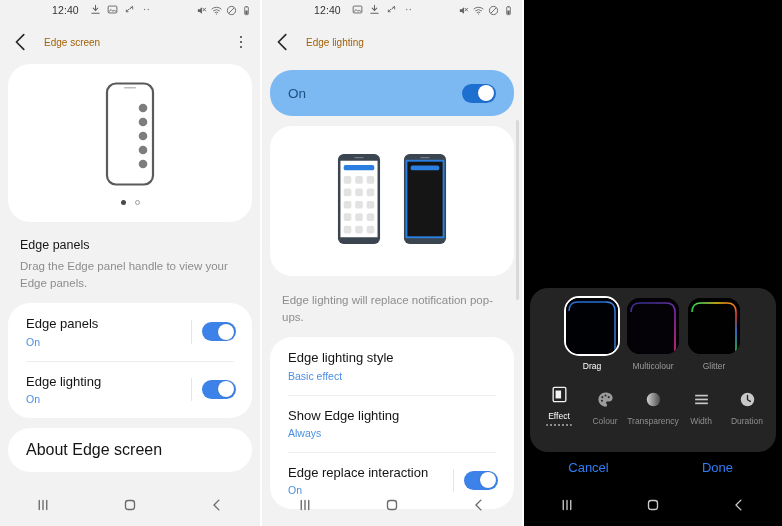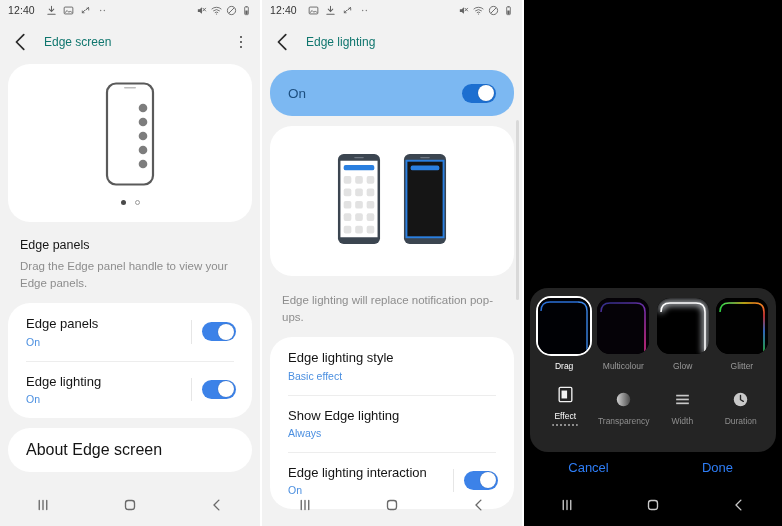--- a/index.html
+++ b/index.html
@@ -20,33 +20,33 @@
   .gap2 { width: 2px; background: #ffffff; height: 526px; }
   .panel-3 { width: 258px; background: #000; }
 
   
   .statusbar {
     height: 20px; display: flex; align-items: center;
     padding: 0 8px; font-size: 10px; color: #3b3b3b;
     letter-spacing: .1px;
   }
   .sb-time { font-size: 10.5px; color: #333; margin-right: 5px; font-weight: 400;}
-  .sb-left { display: flex; align-items: flex-end; gap: 6px; flex: 1; }
+  .sb-left { display: flex; align-items: flex-start; gap: 6px; flex: 1; margin-left: 44px; }
   .sb-right { display: flex; align-items: center; gap: 4px; }
   .sb-ico { width: 11px; height: 11px; display: inline-block; opacity: .85; }
   .sb-ico svg { display: block; }
 
   
   .appbar {
     height: 44px; display: flex; align-items: center;
     padding: 0 10px; background: transparent;
   }
   .back-ico { width: 22px; height: 22px; flex: 0 0 22px; }
   .appbar-title {
-    font-size: 12px; color: #0f766e; margin-left: 12px; flex: 1;
+    font-size: 10px; color: #a16207; margin-left: 12px; flex: 1;
     white-space: nowrap;
   }
   .more-ico { width: 18px; height: 18px; display:flex; flex-direction:column;
               align-items:center; justify-content:center; gap:2.5px; }
   .more-ico i { width: 2.5px; height: 2.5px; border-radius: 50%; background: #3d3d3d; display:block;}
   .hero-card {
     background: #fff; border-radius: 22px; margin: 0 8px;
     height: 158px; display: flex; flex-direction: column;
     align-items: center; justify-content: center;
   }
@@ -433,21 +433,21 @@
         </div>
       </div>
       <div class="row">
         <div class="row-texts">
           <div class="row-title">Show Edge lighting</div>
           <div class="row-sub">Always</div>
         </div>
       </div>
       <div class="row">
         <div class="row-texts">
-          <div class="row-title">Edge lighting interaction</div>
+          <div class="row-title">Edge replace interaction</div>
           <div class="row-sub">On</div>
         </div>
         <div class="toggle-divider"></div>
         <div class="toggle">
             <span class="knob"></span>
           </div>
       </div>
     </div>
 
     <div class="scroll-thumb"></div>
@@ -500,35 +500,20 @@
                   <stop offset="100%" stop-color="#e0309a"></stop>
                 </linearGradient>
               </defs>
               <rect x="0" y="0" width="52" height="56" fill="#050207"></rect>
               <path d="M4 14 Q4 5 13 5 L39 5 Q48 5 48 14 L48 56" stroke="url(#mcg)" stroke-width="1.5" fill="none"></path>
             </svg>
           </div>
           <div class="fx-label">Multicolour</div>
         </div>
 
-        <div class="fx">
-          <div class="fx-thumb">
-            <svg viewBox="0 0 52 56" width="52" height="56">
-              <defs>
-                <filter id="blur1" x="-50%" y="-50%" width="200%" height="200%">
-                  <feGaussianBlur stdDeviation="3.2"></feGaussianBlur>
-                </filter>
-              </defs>
-              <rect x="0" y="0" width="52" height="56" fill="#000000"></rect>
-              <path d="M4 14 Q4 5 13 5 L39 5 Q48 5 48 14 L48 56" stroke="#e9eef5" stroke-width="5" fill="none" filter="url(#blur1)" opacity=".85"></path>
-              <path d="M4 14 Q4 5 13 5 L39 5 Q48 5 48 14 L48 56" stroke="#ffffff" stroke-width="1.6" fill="none"></path>
-            </svg>
-          </div>
-          <div class="fx-label">Glow</div>
-        </div>
 
         <div class="fx">
           <div class="fx-thumb">
             <svg viewBox="0 0 52 56" width="52" height="56">
               <defs>
                 <linearGradient id="gl1" x1="0" y1="0" x2="1" y2="0">
                   <stop offset="0%" stop-color="#2ecc40"></stop>
                   <stop offset="35%" stop-color="#7ed957"></stop>
                   <stop offset="70%" stop-color="#f3d21a"></stop>
                   <stop offset="100%" stop-color="#f08a1e"></stop>
@@ -555,20 +540,32 @@
           <span class="tool-ico">
             <svg viewBox="0 0 24 24" width="19" height="19">
               <rect x="4" y="3" width="16" height="18" rx="1.6" stroke="#f2f2f2" stroke-width="1.7" fill="none"></rect>
               <rect x="7" y="7" width="7" height="10" fill="#f2f2f2"></rect>
             </svg>
           </span>
           <span class="tool-label">Effect</span>
           <span class="tool-underline"></span>
         </div>
 
+        <div class="tool">
+          <span class="tool-ico">
+            <svg viewBox="0 0 24 24" width="19" height="19">
+              <path d="M12 3a9 9 0 000 18c1.4 0 2-.9 2-1.8 0-1.6-1.3-1.8-1.3-3 0-.9.8-1.6 1.9-1.6H16a5 5 0 005-5c0-3.8-4-6.6-9-6.6z" fill="#9c9c9c"></path>
+              <circle cx="8" cy="9" r="1.3" fill="#2b2b2b"></circle>
+              <circle cx="12" cy="7" r="1.3" fill="#2b2b2b"></circle>
+              <circle cx="16" cy="9" r="1.3" fill="#2b2b2b"></circle>
+              <circle cx="7.5" cy="13.5" r="1.3" fill="#2b2b2b"></circle>
+            </svg>
+          </span>
+          <span class="tool-label">Colour</span>
+        </div>
 
         <div class="tool">
           <span class="tool-ico">
             <svg viewBox="0 0 24 24" width="19" height="19">
               <defs>
                 <linearGradient id="tg" x1="0" y1="0" x2="1" y2="0">
                   <stop offset="0%" stop-color="#cfcfcf"></stop>
                   <stop offset="100%" stop-color="#4a4a4a"></stop>
                 </linearGradient>
               </defs>

